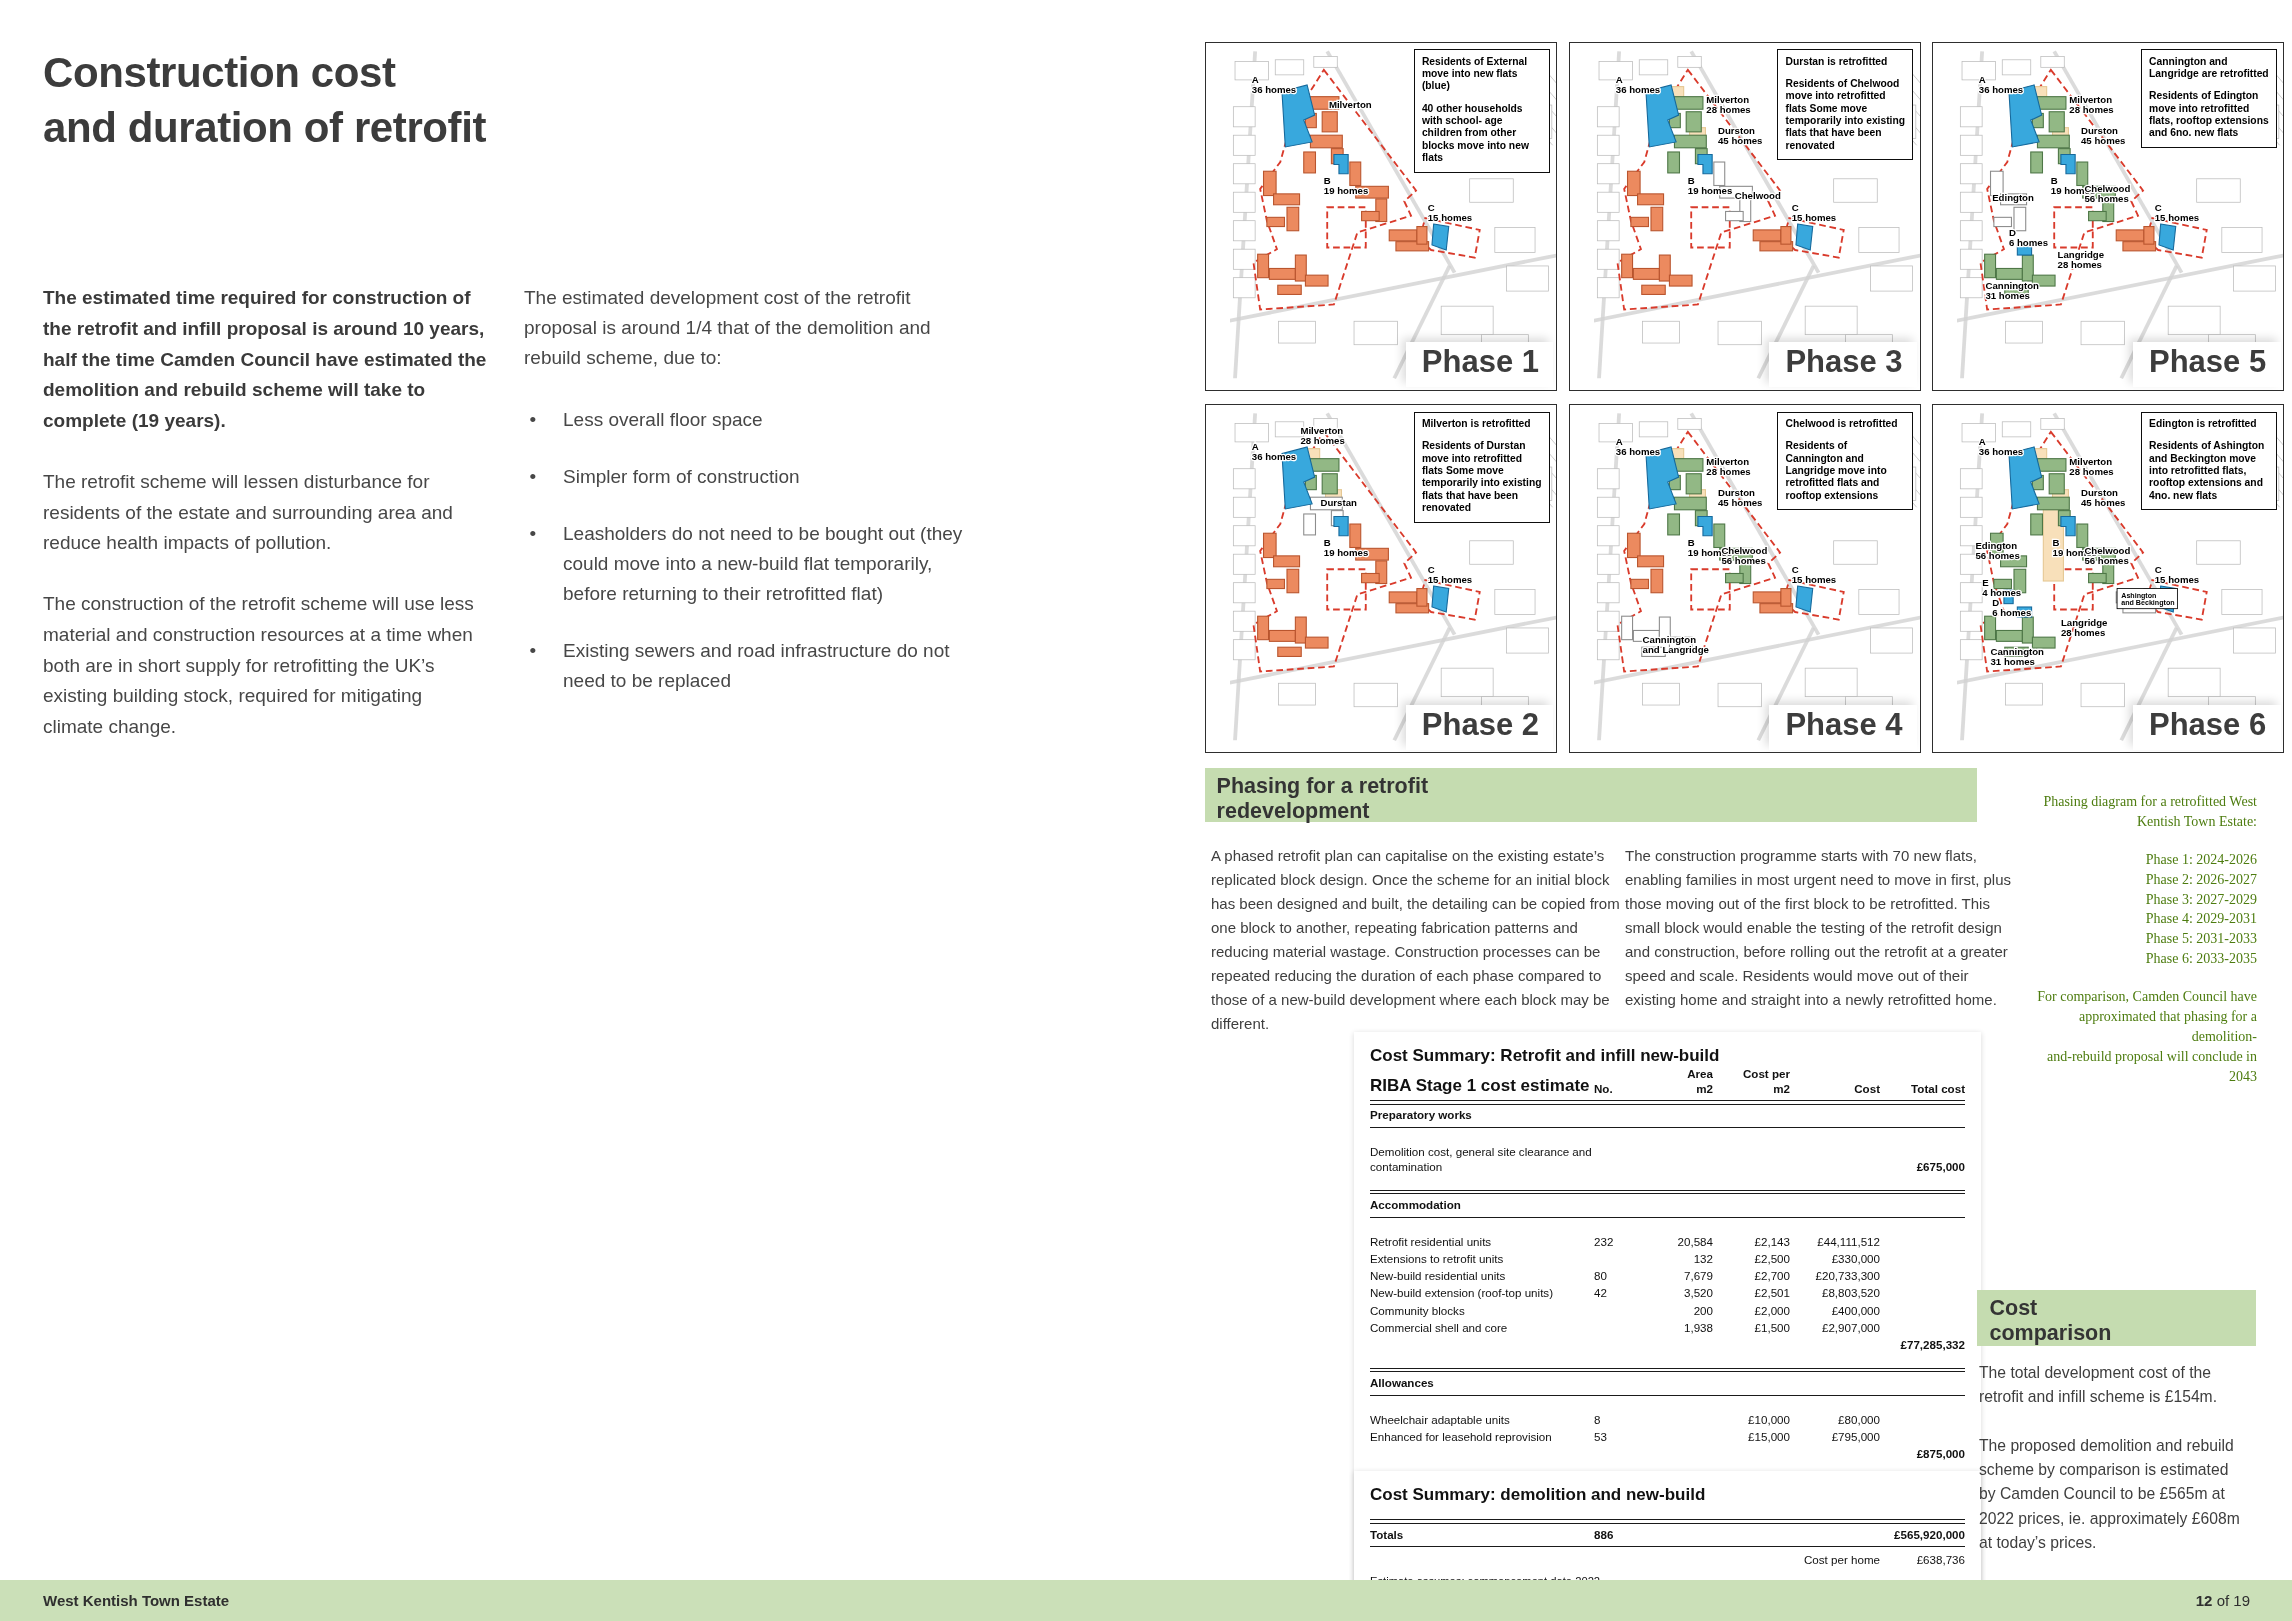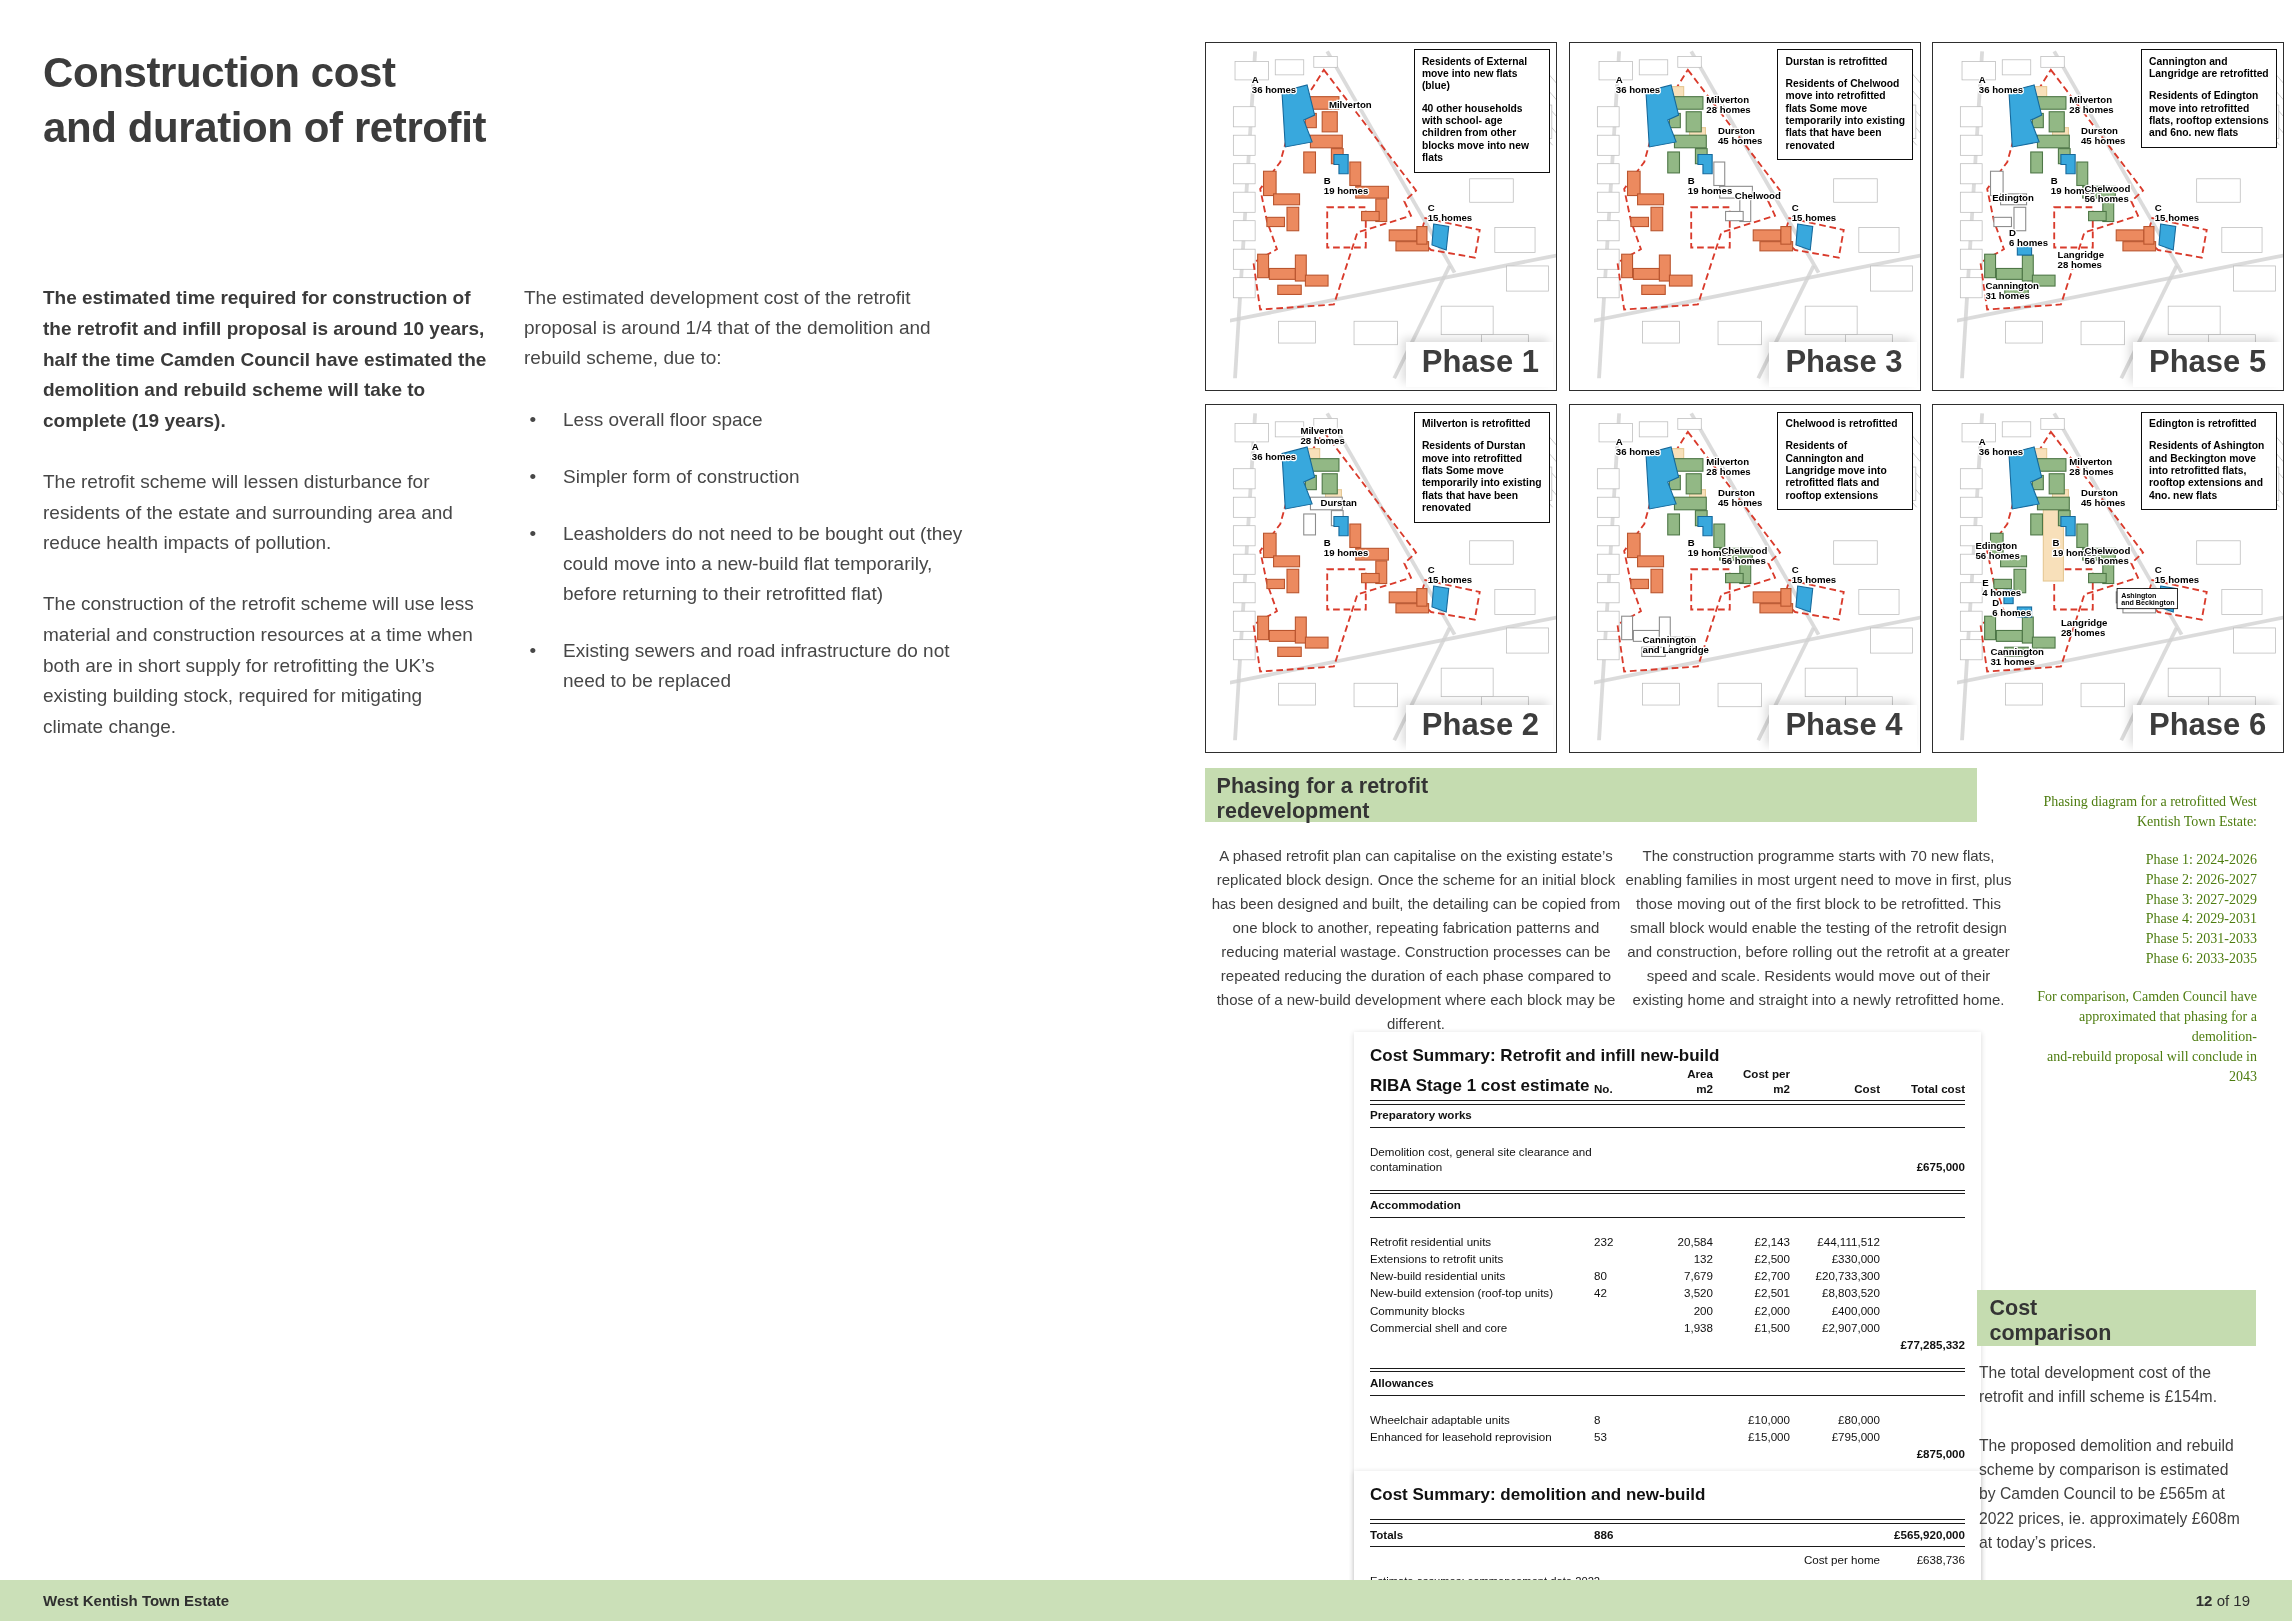--- a/index.html
+++ b/index.html
@@ -45,21 +45,21 @@
   .label-box{fill:#fff;stroke:#000;stroke-width:1;}
   .ann{position:absolute;top:6.3px;right:6.3px;width:136px;background:#fff;border:1.8px solid #0d0d0d;
     padding:5.4px 7.2px 7.2px;font-size:10.3px;font-weight:bold;line-height:1.2;color:#000;}
   .ann p + p{margin-top:9.9px;}
   .phase-tag{position:absolute;right:2.7px;bottom:2.7px;background:#fff;padding:1.8px 14.3px 7.2px 16px;
     font-size:31px;font-weight:bold;color:#3d3d3d;box-shadow:-3.6px -3.6px 9px rgba(0,0,0,0.15);}
 
   
   .green-head{background:var(--accent_green);color:#343434;font-weight:bold;line-height:1.15;}
   #phasing-head{position:absolute;left:1205px;top:768px;width:772px;height:54px;font-size:21.5px;padding:6.3px 0 0 11.6px;}
-  .phasing-col{position:absolute;top:844px;font-size:15px;line-height:1.6;color:#3e3e3e;text-align:center;}
+  .phasing-col{position:absolute;top:844px;font-size:15px;line-height:1.6;color:#3e3e3e;}
   #phasing-col1{left:1211px;width:410px;}
   #phasing-col2{left:1625px;width:387px;}
 
   
   .margin-note{position:absolute;right:36px;top:792px;width:228px;text-align:right;
     font-family:"Liberation Serif","DejaVu Serif",serif;font-size:14px;line-height:1.42;color:#4d7c0f;}
   .margin-note .gap{height:18px;}
 
   
   .card{position:absolute;left:1354px;width:627px;background:#fff;

